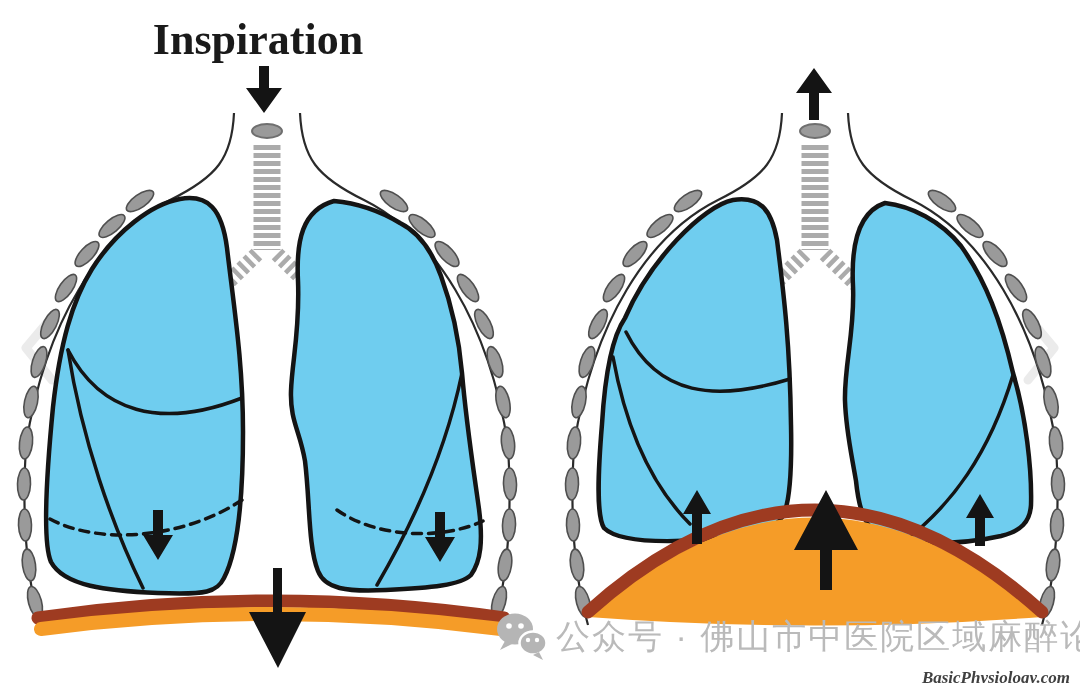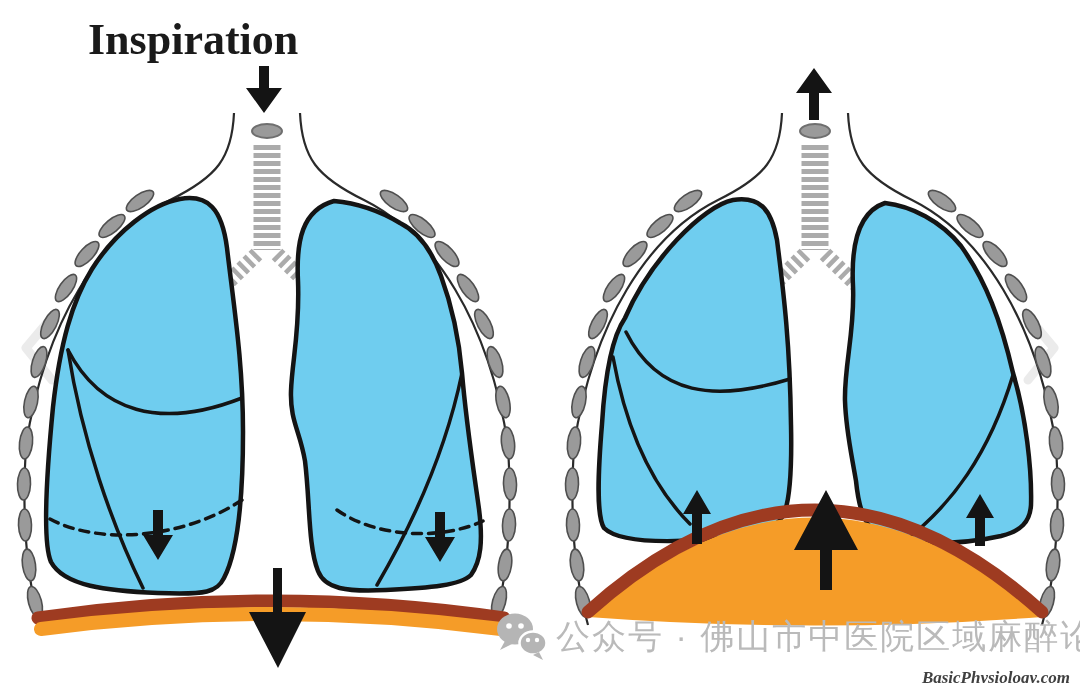--- a/index.html
+++ b/index.html
@@ -1,19 +1,19 @@
 <!DOCTYPE html>
 <html><head>
 <meta charset="utf-8">
 <style>
   html,body{margin:0;padding:0;background:#ffffff}
   .canvas{position:relative;width:1080px;height:683px;background:#ffffff;overflow:hidden;
           font-family:"Liberation Sans",sans-serif}
   .diagram-svg{position:absolute;left:0;top:0}
-  .title{position:absolute;top:14px;width:340px;text-align:left;
+  .title{position:absolute;top:14px;width:340px;text-align:center;
          font-family:"Liberation Serif",serif;font-weight:bold;font-size:44px;color:#1a1a1a}
   #title-insp{left:88px}
   #title-exp{left:642px}
   .lung{stroke:#141414;stroke-width:4.5;stroke-linejoin:round}
   .fissure{fill:none;stroke:#141414;stroke-width:3.5;stroke-linecap:round}
   .dashedline{fill:none;stroke:#141414;stroke-width:3.5;stroke-dasharray:9 7;stroke-linecap:round}
   .thinline{fill:none;stroke:#2a2a2a;stroke-width:2.2}
   .rib{fill:#9a9a9a;stroke:#4f4f4f;stroke-width:1.6}
   .rings{fill:none;stroke-width:27;stroke-dasharray:5 3}
   .bronchus{fill:none;stroke-width:15;stroke-dasharray:4.5 4}

